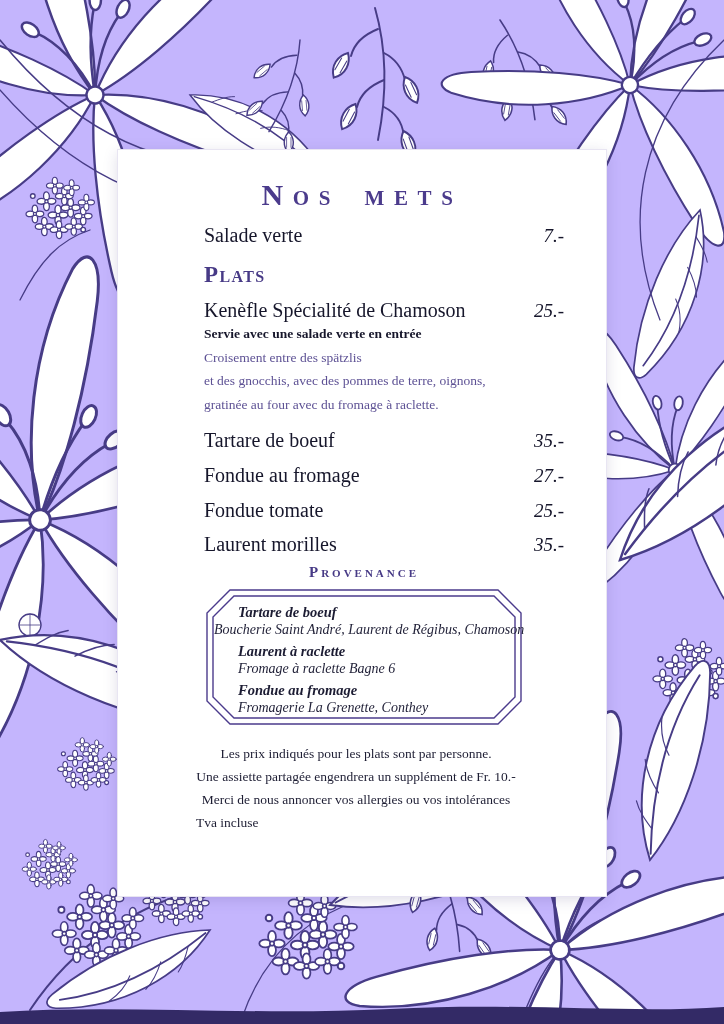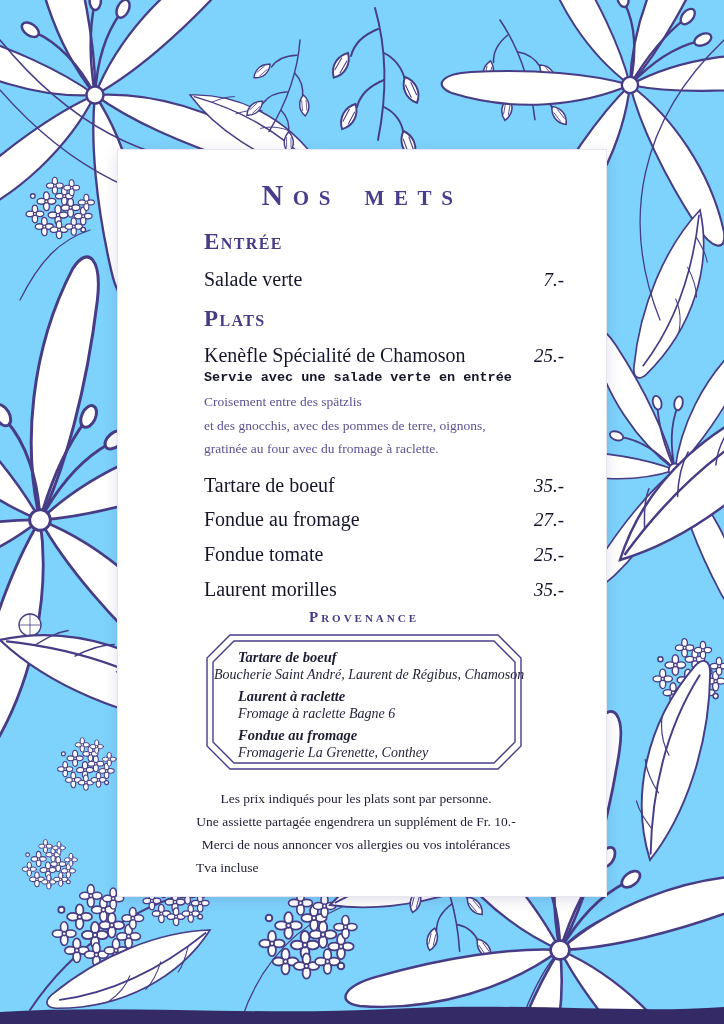--- a/index.html
+++ b/index.html
@@ -1,17 +1,17 @@
 <!DOCTYPE html>
 <html><head>
 <meta charset="utf-8">
 <style>
   html,body{margin:0;padding:0;}
   body{width:724px;height:1024px;background:#ffffff;font-family:"Liberation Serif",serif;color:#16162b;}
-  #page{position:relative;width:724px;height:1024px;overflow:hidden;background:#7dd3fc;}
+  #page{position:relative;width:724px;height:1024px;overflow:hidden;background:#c4b5fd;}
   #bg{position:absolute;left:0;top:0;width:724px;height:1024px;}
 
   #card{
     position:absolute;left:118px;top:150px;width:488px;height:746px;
     background:#ffffff;box-shadow:0 0 0 1px #e8e5f2, 0 3px 14px rgba(60,50,110,0.18);
   }
   #menu-title{
     margin:28px 0 0 0;text-align:center;
     font-size:30px;line-height:1.1;font-weight:700;
     font-variant:small-caps;letter-spacing:0.32em;word-spacing:0.25em;
@@ -22,21 +22,21 @@
     margin:18px 0 0 0;font-size:23px;line-height:1.15;font-weight:700;
     font-variant:small-caps;letter-spacing:0.06em;color:#473a86;
   }
   h2.section.plats{margin-top:14px;}
   .row{display:flex;justify-content:space-between;align-items:baseline;font-size:20px;line-height:1.2;text-align:center;}
   .row .price{font-style:italic;font-size:19px;}
   .row.entree-row{margin-top:12px;}
   .row.featured-row{margin-top:10px;}
   .row.plat1{margin-top:16px;}
   .row.plat{margin-top:10px;}
-  .subtitle{margin-top:3px;font-size:13.5px;font-weight:700;line-height:1.15;font-family:Liberation Mono, monospace;}
+  .subtitle{margin-top:3px;font-size:13.5px;font-weight:700;line-height:1.15;}
   .desc{margin-top:8px;font-size:13.5px;line-height:1.15;color:#5d5194;}
   .prov-heading{
     margin:6px 0 0 0;width:320px;text-align:center;
     font-size:15px;line-height:1.2;font-weight:700;font-variant:small-caps;
     letter-spacing:0.2em;color:#473a86;
   }
   .prov-box{
     position:relative;margin-top:6px;width:320px;height:140px;box-sizing:border-box;
     padding:16px 6px 0 26px;
   }
@@ -160,21 +160,20 @@
     <use href="#leafg" transform="translate(650,860) rotate(-70) scale(1.5)"></use>
 
     <path d="M0,1012 C120,1004 250,1016 390,1009 C520,1002 630,1014 724,1007 L724,1024 L0,1024 Z" fill="#332a66" stroke="none"></path>
   </svg>
 
   <div id="card">
     <h1 id="menu-title">Nos mets</h1>
 
     <div class="content">
 
-      <h2 class="section">Entrée</h2>
       <div class="row entree-row">
         <span class="dish">Salade verte</span>
         <span class="price">7.-</span>
       </div>
 
       <h2 class="section plats">Plats</h2>
 
       <div class="row featured-row">
         <span class="dish">Kenèfle Spécialité de Chamoson</span>
         <span class="price">25.-</span>

